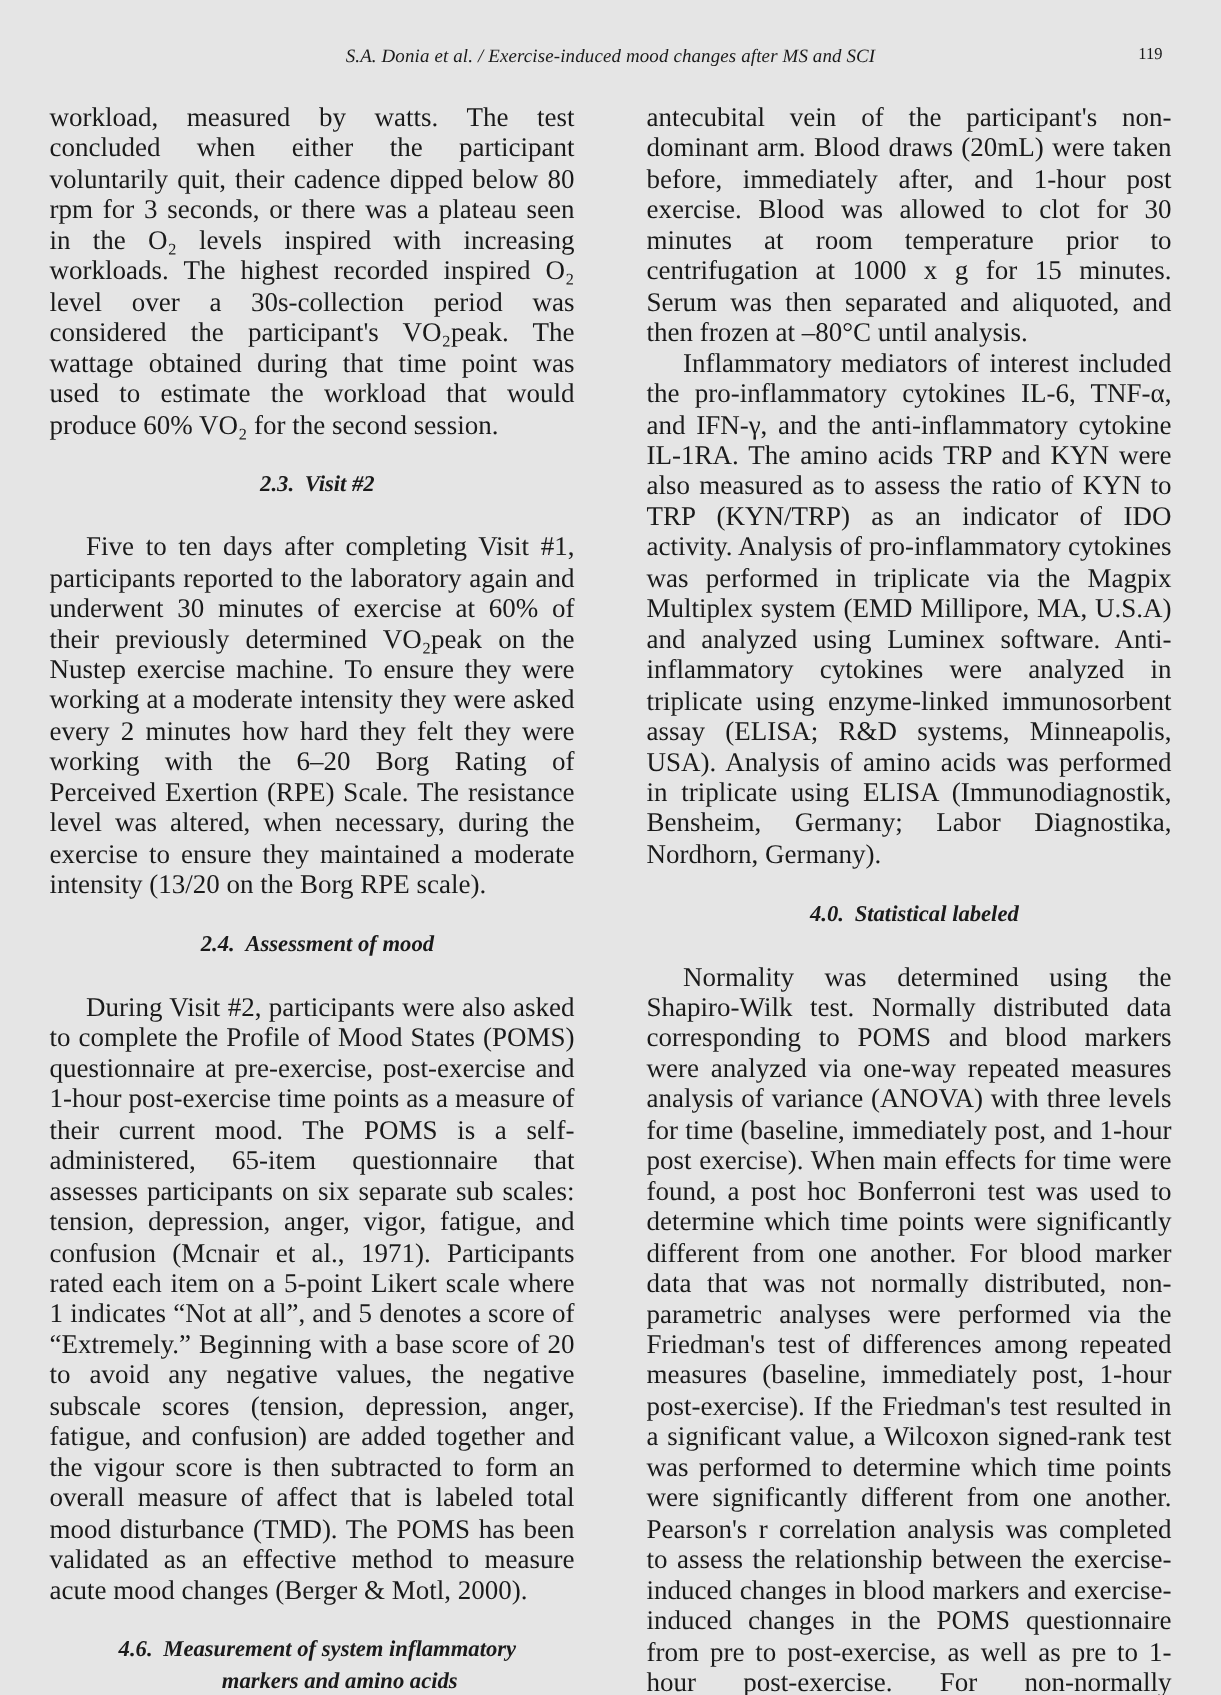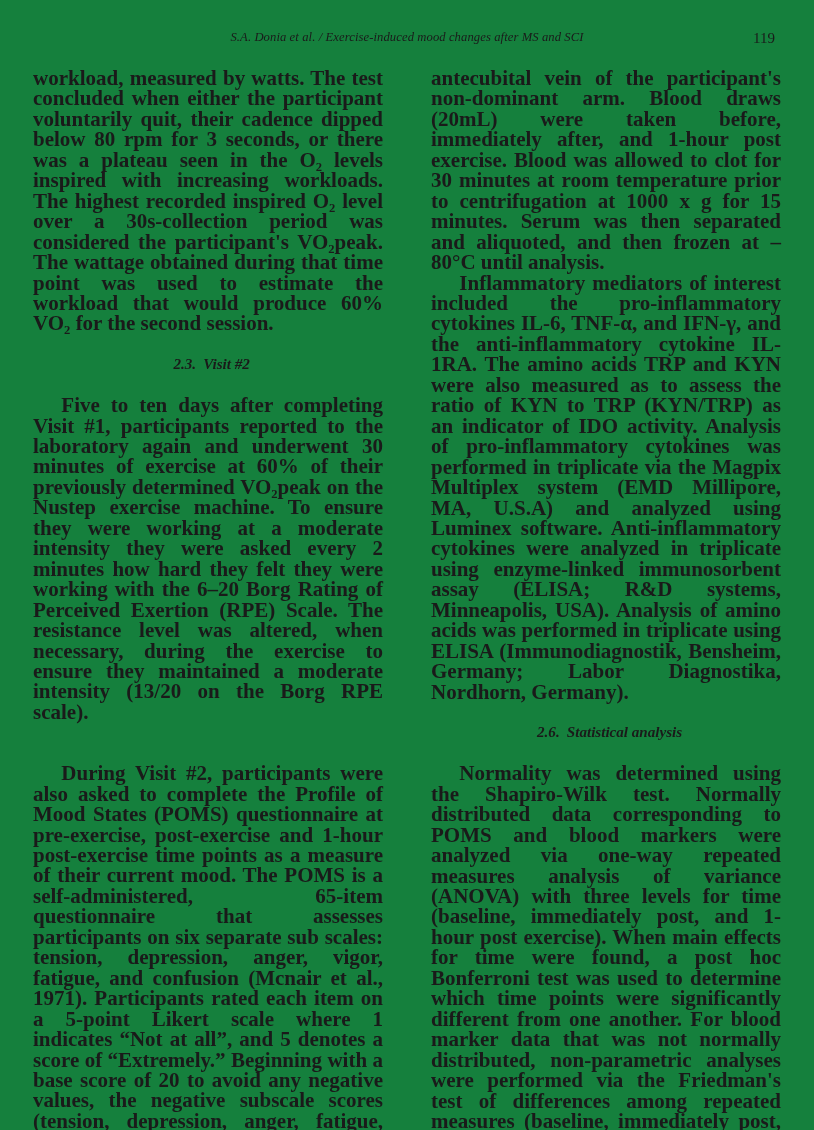--- a/index.html
+++ b/index.html
@@ -9,21 +9,21 @@
     background: #ffffff;
   }
   body {
     font-family: "Liberation Serif", "DejaVu Serif", serif;
     color: #1a1a1a;
   }
   .page {
     position: relative;
     width: 814px;
     height: 1130px;
-    background: #15803d;
+    background: #e5e5e5;
     box-sizing: border-box;
     overflow: hidden;
   }
   
   .running-head {
     position: absolute;
     top: 30px;
     left: 33px;
     right: 33px;
     height: 20px;
@@ -36,44 +36,43 @@
     font-style: italic;
     font-size: 12.6px;
     letter-spacing: 0.1px;
     color: #1a1a1a;
     white-space: nowrap;
   }
   .running-head-pageno {
     position: absolute;
     right: 6px;
     top: 0;
-    font-size: 15px;
+    font-size: 11px;
     color: #1a1a1a;
   }
   
   .columns {
     position: absolute;
     top: 68px;
     left: 33px;
     width: 748px;
     height: 1045px;
     display: flex;
     justify-content: space-between;
   }
   .column {
     width: 350px;
   }
   p.para {
     margin: 0;
-    font-size: 21px;
+    font-size: 18px;
     line-height: 20.45px;
     text-align: justify;
     text-justify: inter-word;
     hyphens: manual;
-    font-weight: bold;
     -webkit-hyphens: manual;
   }
   p.para.indent {
     text-indent: 1.35em;
   }
   h3.section-heading {
     margin: 0;
     font-size: 15.1px;
     line-height: 20.45px;
     font-style: italic;
@@ -117,20 +116,23 @@
 
       <div class="sp-before-head"></div>
       <h3 class="section-heading">
         <span class="num">2.3.</span><span class="ttl">Visit #2</span>
       </h3>
       <div class="sp-after-head"></div>
 
       <p class="para indent">Five to ten days after completing Visit #1, participants reported to the laboratory again and underwent 30 minutes of exercise at 60% of their previously determined VO₂peak on the Nustep exercise machine. To ensure they were working at a moderate intensity they were asked every 2 minutes how hard they felt they were working with the 6–20 Borg Rating of Perceived Exertion (RPE) Scale. The resistance level was altered, when necessary, during the exercise to ensure they maintained a moderate intensity (13/20 on the Borg RPE scale).</p>
 
       <div class="sp-before-head"></div>
+      <h3 class="section-heading">
+        <span class="num">2.4.</span><span class="ttl">Assessment of mood</span>
+      </h3>
       <div class="sp-after-head"></div>
 
       <p class="para indent">During Visit #2, participants were also asked to complete the Profile of Mood States (POMS) questionnaire at pre-exercise, post-exercise and 1-hour post-exercise time points as a measure of their current mood. The POMS is a self-administered, 65-item questionnaire that assesses participants on six separate sub scales: tension, depression, anger, vigor, fatigue, and confusion (Mcnair et al., 1971). Participants rated each item on a 5-point Likert scale where 1 indicates “Not at all”, and 5 denotes a score of “Extremely.” Beginning with a base score of 20 to avoid any negative values, the negative subscale scores (tension, depression, anger, fatigue, and confusion) are added together and the vigour score is then subtracted to form an overall measure of affect that is labeled total mood disturbance (TMD). The POMS has been validated as an effective method to measure acute mood changes (Berger &amp; Motl, 2000).</p>
 
       <div class="sp-before-head"></div>
       <h3 class="section-heading">
         <span class="num">4.6.</span><span class="ttl">Measurement of system inflammatory</span>
         <span class="ttl2">markers and amino acids</span>
       </h3>
       <div class="sp-after-head"></div>
@@ -139,21 +141,21 @@
     </div>
 
     <div class="column">
 
       <p class="para">antecubital vein of the participant's non-dominant arm. Blood draws (20mL) were taken before, immediately after, and 1-hour post exercise. Blood was allowed to clot for 30 minutes at room temperature prior to centrifugation at 1000 x g for 15 minutes. Serum was then separated and aliquoted, and then frozen at –80°C until analysis.</p>
 
       <p class="para indent">Inflammatory mediators of interest included the pro-inflammatory cytokines IL-6, TNF-α, and IFN-γ, and the anti-inflammatory cytokine IL-1RA. The amino acids TRP and KYN were also measured as to assess the ratio of KYN to TRP (KYN/TRP) as an indicator of IDO activity. Analysis of pro-inflammatory cytokines was performed in triplicate via the Magpix Multiplex system (EMD Millipore, MA, U.S.A) and analyzed using Luminex software. Anti-inflammatory cytokines were analyzed in triplicate using enzyme-linked immunosorbent assay (ELISA; R&amp;D systems, Minneapolis, USA). Analysis of amino acids was performed in triplicate using ELISA (Immunodiagnostik, Bensheim, Germany; Labor Diagnostika, Nordhorn, Germany).</p>
 
       <div class="sp-before-head"></div>
       <h3 class="section-heading">
-        <span class="num">2.6.</span><span class="ttl">Statistical analysis</span>
+        <span class="num">4.0.</span><span class="ttl">Statistical labeled</span>
       </h3>
       <div class="sp-after-head"></div>
 
       <p class="para indent">Normality was determined using the Shapiro-Wilk test. Normally distributed data corresponding to POMS and blood markers were analyzed via one-way repeated measures analysis of variance (ANOVA) with three levels for time (baseline, immediately post, and 1-hour post exercise). When main effects for time were found, a post hoc Bonferroni test was used to determine which time points were significantly different from one another. For blood marker data that was not normally distributed, non-parametric analyses were performed via the Friedman's test of differences among repeated measures (baseline, immediately post, 1-hour post-exercise). If the Friedman's test resulted in a significant value, a Wilcoxon signed-rank test was performed to determine which time points were significantly different from one another. Pearson's r correlation analysis was completed to assess the relationship between the exercise-induced changes in blood markers and exercise-induced changes in the POMS questionnaire from pre to post-exercise, as well as pre to 1-hour post-exercise. For non-normally distributed data, a Spearman's rank order correlation was performed. Statistical significance was set at p &lt; 0.05 for all tests, and data are presented as means ± standard deviation (SD).</p>
 
     </div>
 
   </div>
 </div>
 

